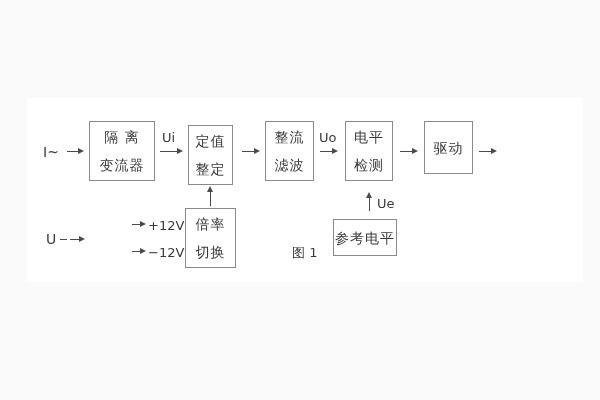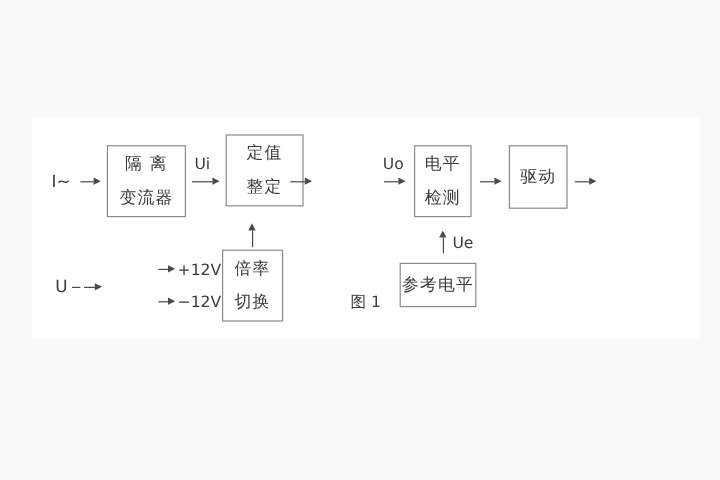--- a/index.html
+++ b/index.html
@@ -50,25 +50,29 @@
 
 <div class="stage">
 
   <div class="panel"></div>
 
   <div class="box" style="left:89px;top:121px;width:66px;height:60px">
     <span>隔 离</span>
     <span>变流器</span>
   </div>
 
-  <div class="box" style="left:188px;top:112px;width:65px;height:60px">
+  <div class="box" style="left:188px;top:125px;width:45px;height:60px">
     <span>定值</span>
     <span>整定</span>
   </div>
 
+  <div class="box" style="left:265px;top:121px;width:49px;height:60px">
+    <span>整流</span>
+    <span>滤波</span>
+  </div>
 
   <div class="box" style="left:345px;top:121px;width:48px;height:60px">
     <span>电平</span>
     <span>检测</span>
   </div>
 
   <div class="box" style="left:424px;top:121px;width:49px;height:53px">
     <span>驱动</span>
   </div>
 

